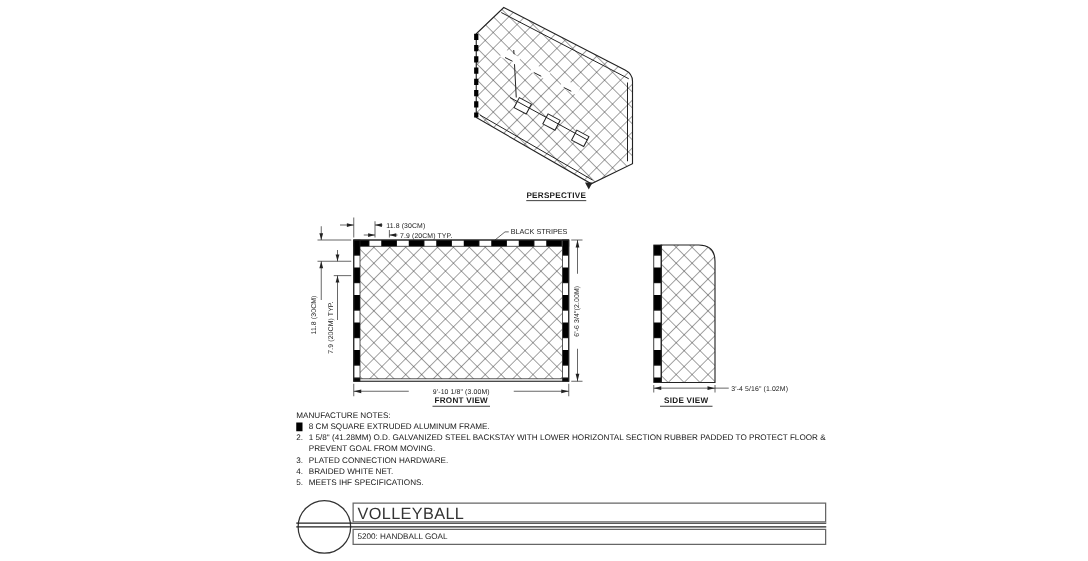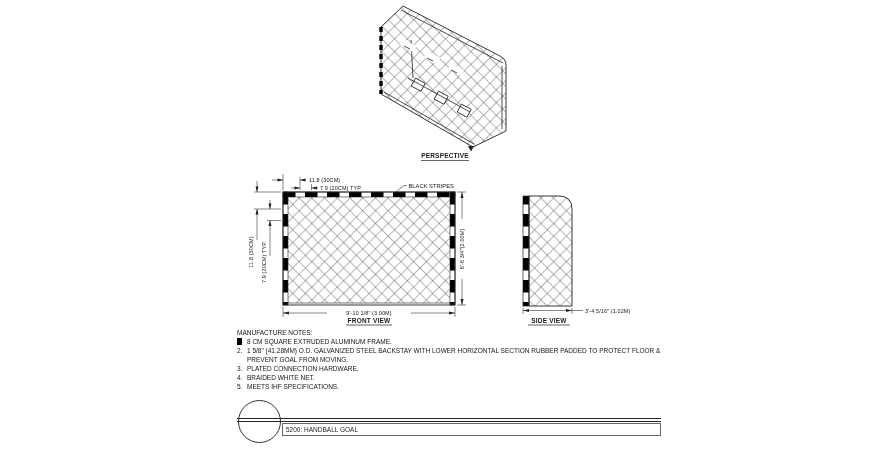--- a/index.html
+++ b/index.html
@@ -184,17 +184,20 @@
       <span class="note-text">BRAIDED WHITE NET.</span>
     </div>
     <div class="note-row">
       <span class="note-num">5.</span>
       <span class="note-text">MEETS IHF SPECIFICATIONS.</span>
     </div>
   </div>
 
   <div class="tb-circle"></div>
   <div class="tb-rule"></div>
+  <div class="tb-box tb-box-title">
+    <span>VOLLEYBALL</span>
+  </div>
   <div class="tb-box tb-box-sub">
     <span>5200: HANDBALL GOAL</span>
   </div>
 
 </div>
 
 </body></html>

